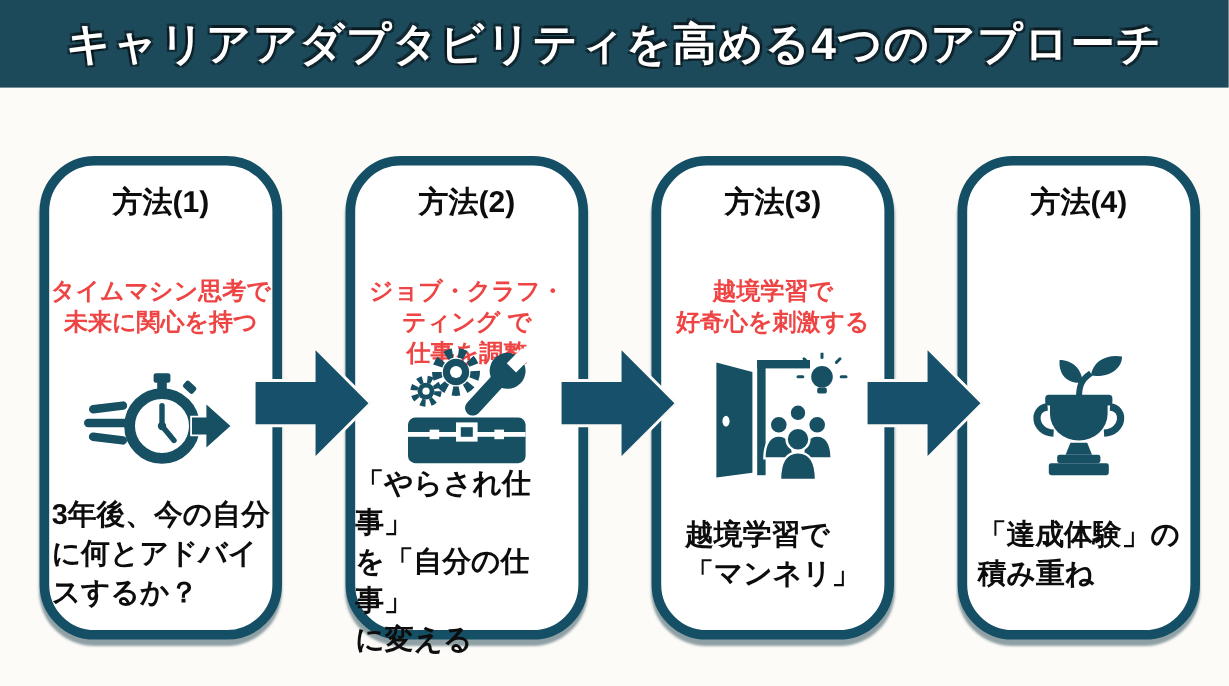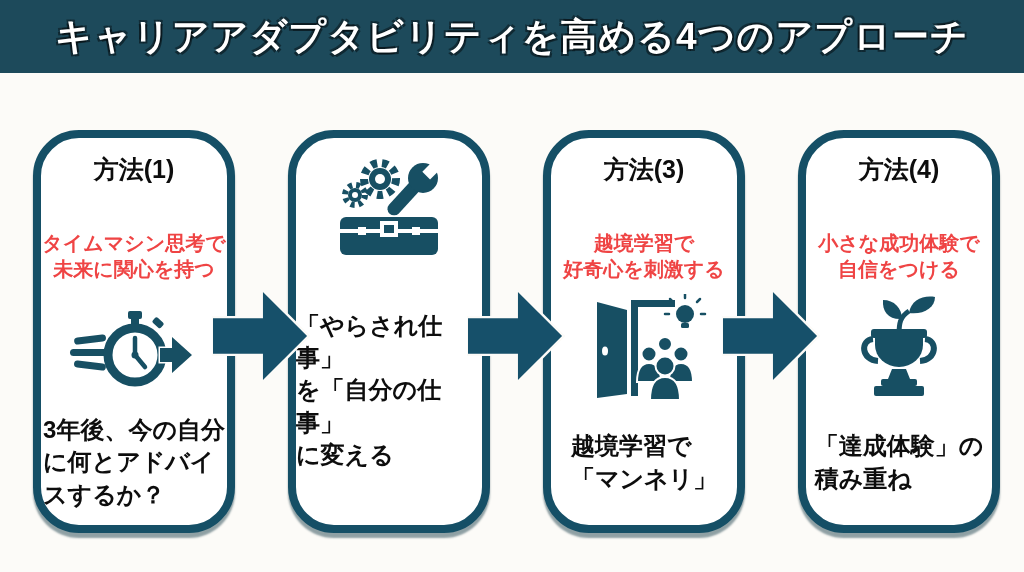--- a/index.html
+++ b/index.html
@@ -145,20 +145,26 @@
         <circle cx="67" cy="59" r="3.5"></circle>
         <path d="M92 52 h12 v-11 l20 18 -20 18 v-11 h-12 z" stroke="#ffffff" stroke-width="3" paint-order="stroke"></path>
       </svg>
     </div>
     <div class="bottom-text">3年後、今の自分
 に何とアドバイ
 スするか？</div>
   </div>
 
   <div class="card" style="left:288px">
+    <div class="card-head">
+      <div class="method">方法(2)</div>
+      <div class="subtitle">ジョブ・クラフ・
+ティング で
+仕事を調整</div>
+    </div>
     <div class="icon-wrap">
       <svg width="126" height="106" viewBox="0 0 126 106">
         <circle cx="54" cy="28" r="16" fill="none" stroke="#174f63" stroke-width="8" stroke-dasharray="6 5"></circle>
         <circle cx="54" cy="28" r="11"></circle>
         <circle cx="54" cy="28" r="5" fill="#ffffff"></circle>
         <circle cx="29" cy="44" r="10" fill="none" stroke="#174f63" stroke-width="6" stroke-dasharray="4 4"></circle>
         <circle cx="29" cy="44" r="7"></circle>
         <circle cx="29" cy="44" r="3" fill="#ffffff"></circle>
         <line x1="68" y1="58" x2="90" y2="34" stroke="#174f63" stroke-width="13" stroke-linecap="round"></line>
         <circle cx="97" cy="27" r="15"></circle>
@@ -204,22 +210,20 @@
         <path d="M69 106 c0 -16 6 -23 15 -23 s15 7 15 23 z" stroke="#ffffff" stroke-width="2"></path>
       </svg>
     </div>
     <div class="bottom-text">越境学習で
 「マンネリ」</div>
   </div>
 
   <div class="card" style="left:798px">
     <div class="card-head">
       <div class="method">方法(4)</div>
-      <div class="subtitle">小さな成功体験で
-自信をつける</div>
     </div>
     <div class="icon-wrap">
       <svg width="120" height="110" viewBox="0 0 120 110">
         <path d="M60 42 c0 -12 1 -18 10 -24" fill="none" stroke="#174f63" stroke-width="5"></path>
         <path d="M70 20 c2 -13 14 -18 26 -16 c0 11 -12 18 -26 16 z"></path>
         <path d="M63 26 c-13 1 -20 -7 -19 -19 c11 0 19 8 19 19 z"></path>
         <path d="M36 40 h48 v12 a24 22 0 0 1 -48 0 z"></path>
         <rect x="32" y="36" width="56" height="9" rx="3"></rect>
         <path d="M34 46 c-13 1 -12 21 5 22" fill="none" stroke="#174f63" stroke-width="6"></path>
         <path d="M86 46 c13 1 12 21 -5 22" fill="none" stroke="#174f63" stroke-width="6"></path>

